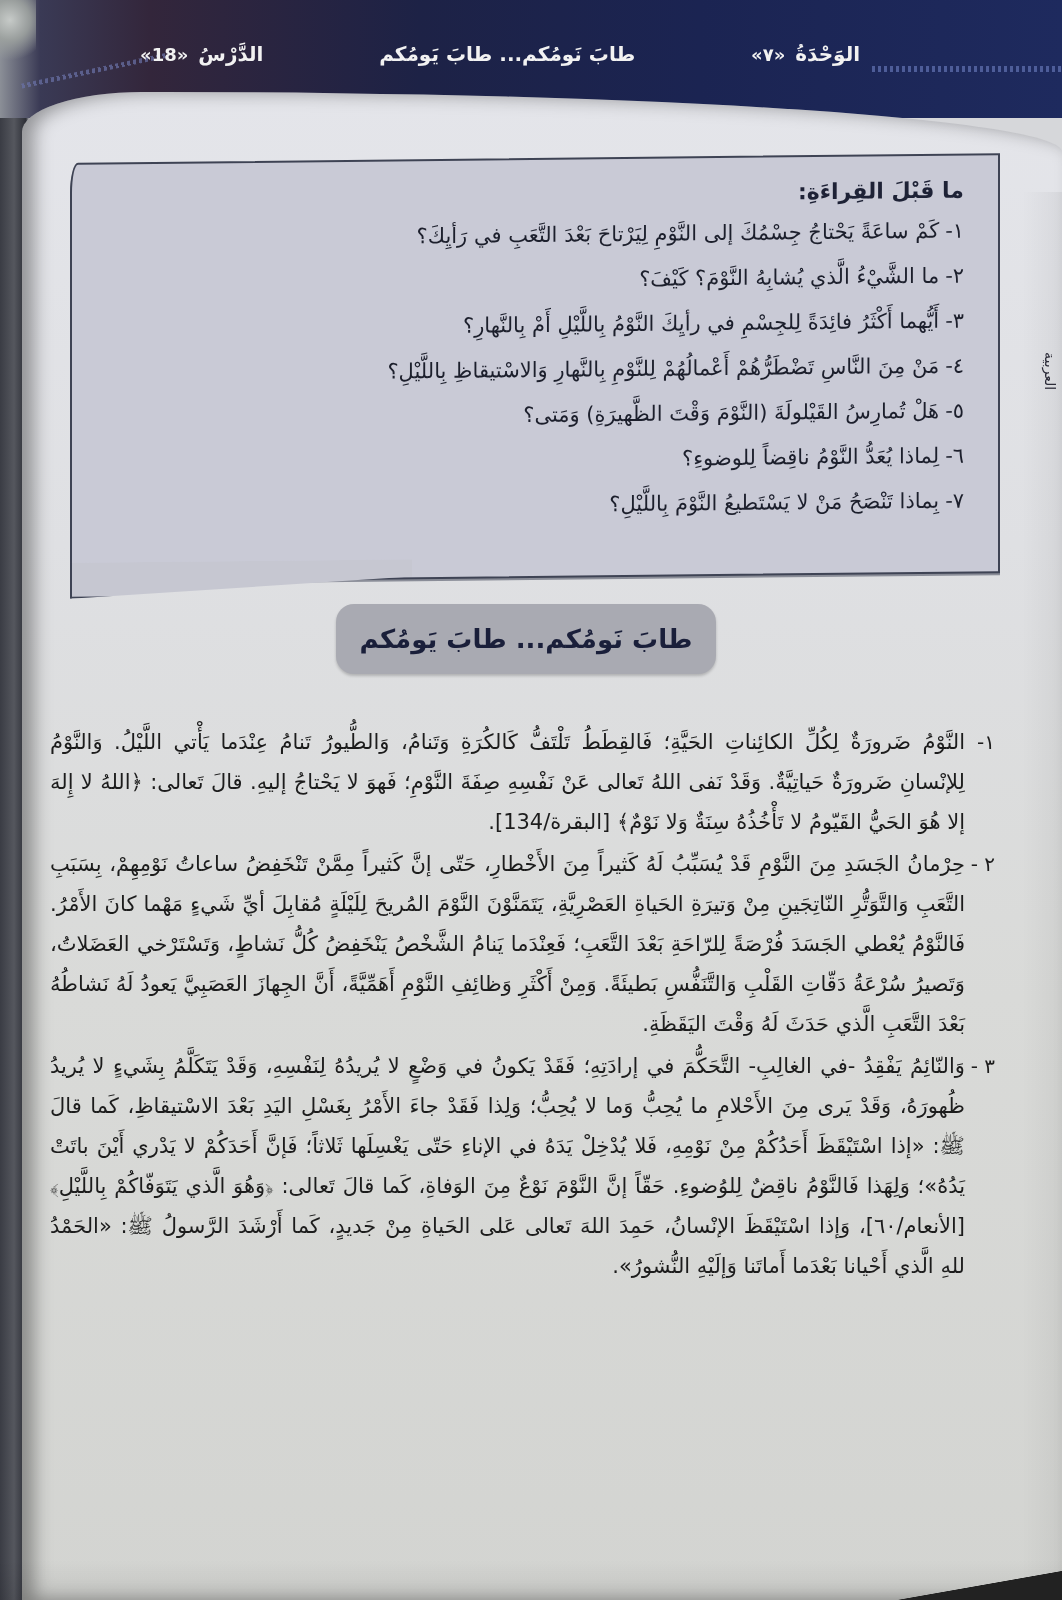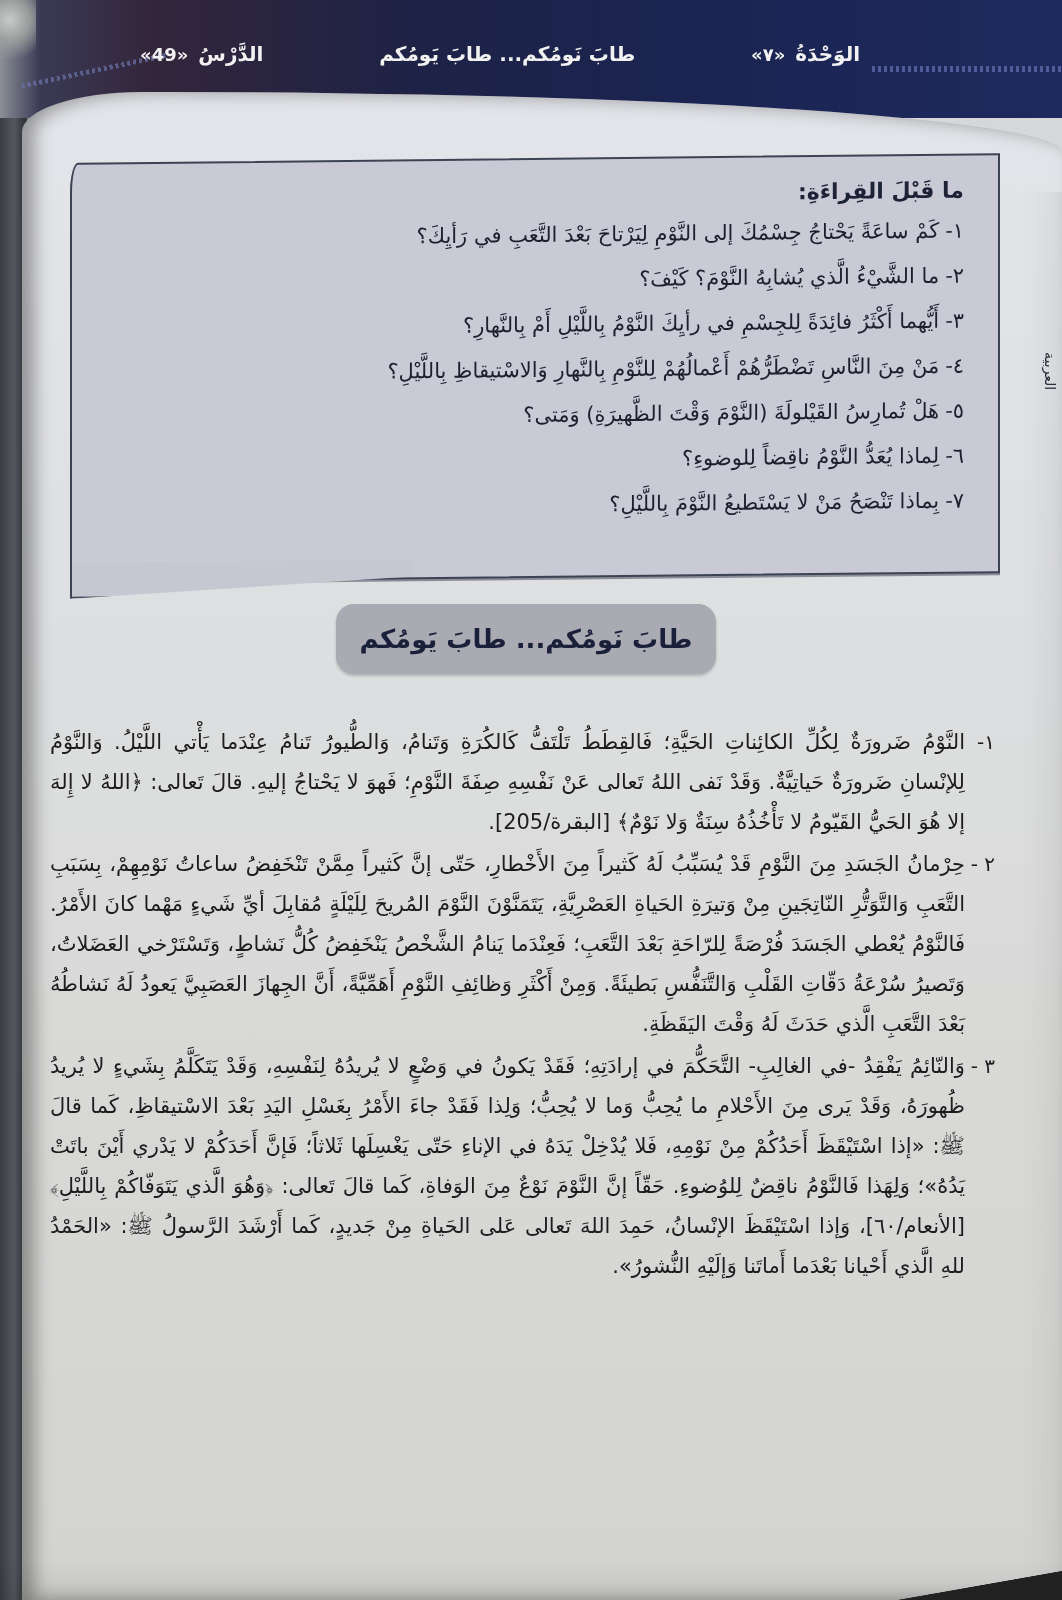--- a/index.html
+++ b/index.html
@@ -126,21 +126,21 @@
     <div class="running-header">
       <div class="rh-item">
         <span>الوَحْدَةُ</span>
         <span class="rh-num">«٧»</span>
       </div>
       <div class="rh-item">
         <span>طابَ نَومُكم... طابَ يَومُكم</span>
       </div>
       <div class="rh-item">
         <span>الدَّرْسُ</span>
-        <span class="rh-num">«49»</span>
+        <span class="rh-num">«18»</span>
       </div>
     </div>
   </div>
 
   <div class="page">
     <div class="page-right-shade"></div>
   </div>
 
   <div class="side-tab">العربية</div>
 
@@ -156,21 +156,21 @@
       <li class="pr-item"><span class="pr-num">٧-</span><span>بِماذا تَنْصَحُ مَنْ لا يَسْتَطيعُ النَّوْمَ بِاللَّيْلِ؟</span></li>
     </ul>
   </div>
 
   <div class="lesson-title">طابَ نَومُكم... طابَ يَومُكم</div>
 
   <div class="body-text">
     <p class="para">
       <span class="para-num">١-</span>
       <span>النَّوْمُ ضَرورَةٌ لِكُلِّ الكائِناتِ الحَيَّةِ؛ فَالقِطَطُ تَلْتَفُّ كَالكُرَةِ وَتَنامُ، وَالطُّيورُ تَنامُ عِنْدَما يَأْتي اللَّيْلُ. وَالنَّوْمُ لِلإنْسانِ ضَرورَةٌ حَياتِيَّةٌ. وَقَدْ نَفى اللهُ تَعالى عَنْ نَفْسِهِ صِفَةَ النَّوْمِ؛ فَهوَ لا يَحْتاجُ إليهِ. قالَ تَعالى: ﴿اللهُ لا إِلهَ إلا هُوَ الحَيُّ القَيّومُ لا تَأْخُذُهُ سِنَةٌ وَلا نَوْمٌ﴾</span>
-      <span class="ref">[البقرة/205].</span>
+      <span class="ref">[البقرة/134].</span>
     </p>
     <p class="para">
       <span class="para-num">٢ -</span>
       <span>حِرْمانُ الجَسَدِ مِنَ النَّوْمِ قَدْ يُسَبِّبُ لَهُ كَثيراً مِنَ الأَخْطارِ، حَتّى إنَّ كَثيراً مِمَّنْ تَنْخَفِضُ ساعاتُ نَوْمِهِمْ، بِسَبَبِ التَّعَبِ وَالتَّوَتُّرِ النّاتِجَينِ مِنْ وَتيرَةِ الحَياةِ العَصْرِيَّةِ، يَتَمَنَّوْنَ النَّوْمَ المُريحَ لِلَيْلَةٍ مُقابِلَ أيِّ شَيءٍ مَهْما كانَ الأَمْرُ. فَالنَّوْمُ يُعْطي الجَسَدَ فُرْصَةً لِلرّاحَةِ بَعْدَ التَّعَبِ؛ فَعِنْدَما يَنامُ الشَّخْصُ يَنْخَفِضُ كُلُّ نَشاطٍ، وَتَسْتَرْخي العَضَلاتُ، وَتَصيرُ سُرْعَةُ دَقّاتِ القَلْبِ وَالتَّنَفُّسِ بَطيئَةً. وَمِنْ أَكْثَرِ وَظائِفِ النَّوْمِ أَهَمِّيَّةً، أَنَّ الجِهازَ العَصَبِيَّ يَعودُ لَهُ نَشاطُهُ بَعْدَ التَّعَبِ الَّذي حَدَثَ لَهُ وَقْتَ اليَقَظَةِ.</span>
     </p>
     <p class="para">
       <span class="para-num">٣ -</span>
       <span>وَالنّائِمُ يَفْقِدُ -في الغالِبِ- التَّحَكُّمَ في إرادَتِهِ؛ فَقَدْ يَكونُ في وَضْعٍ لا يُريدُهُ لِنَفْسِهِ، وَقَدْ يَتَكَلَّمُ بِشَيءٍ لا يُريدُ ظُهورَهُ، وَقَدْ يَرى مِنَ الأَحْلامِ ما يُحِبُّ وَما لا يُحِبُّ؛ وَلِذا فَقَدْ جاءَ الأَمْرُ بِغَسْلِ اليَدِ بَعْدَ الاسْتيقاظِ، كَما قالَ ﷺ: «إذا اسْتَيْقَظَ أَحَدُكُمْ مِنْ نَوْمِهِ، فَلا يُدْخِلْ يَدَهُ في الإناءِ حَتّى يَغْسِلَها ثَلاثاً؛ فَإنَّ أَحَدَكُمْ لا يَدْري أَيْنَ باتَتْ يَدُهُ»؛ وَلِهَذا فَالنَّوْمُ ناقِضٌ لِلوُضوءِ. حَقّاً إنَّ النَّوْمَ نَوْعٌ مِنَ الوَفاةِ، كَما قالَ تَعالى: ﴿وَهُوَ الَّذي يَتَوَفّاكُمْ بِاللَّيْلِ﴾ [الأنعام/٦٠]، وَإذا اسْتَيْقَظَ الإنْسانُ، حَمِدَ اللهَ تَعالى عَلى الحَياةِ مِنْ جَديدٍ، كَما أَرْشَدَ الرَّسولُ ﷺ: «الحَمْدُ للهِ الَّذي أَحْيانا بَعْدَما أَماتَنا وَإلَيْهِ النُّشورُ».</span>
     </p>
   </div>

